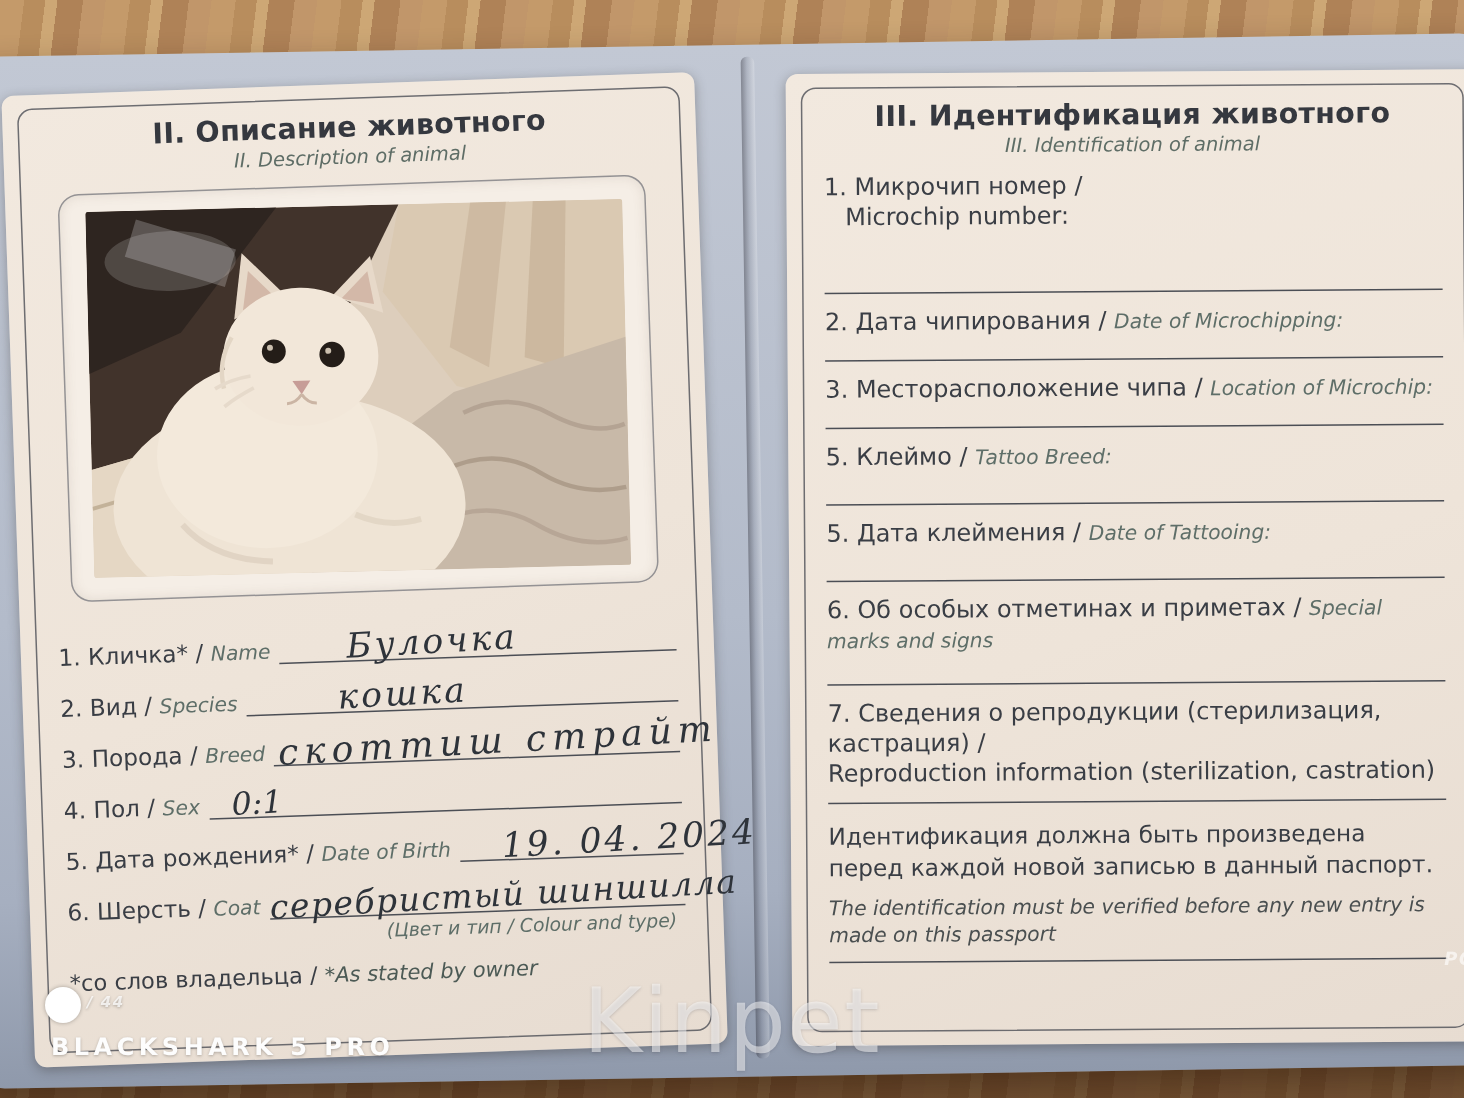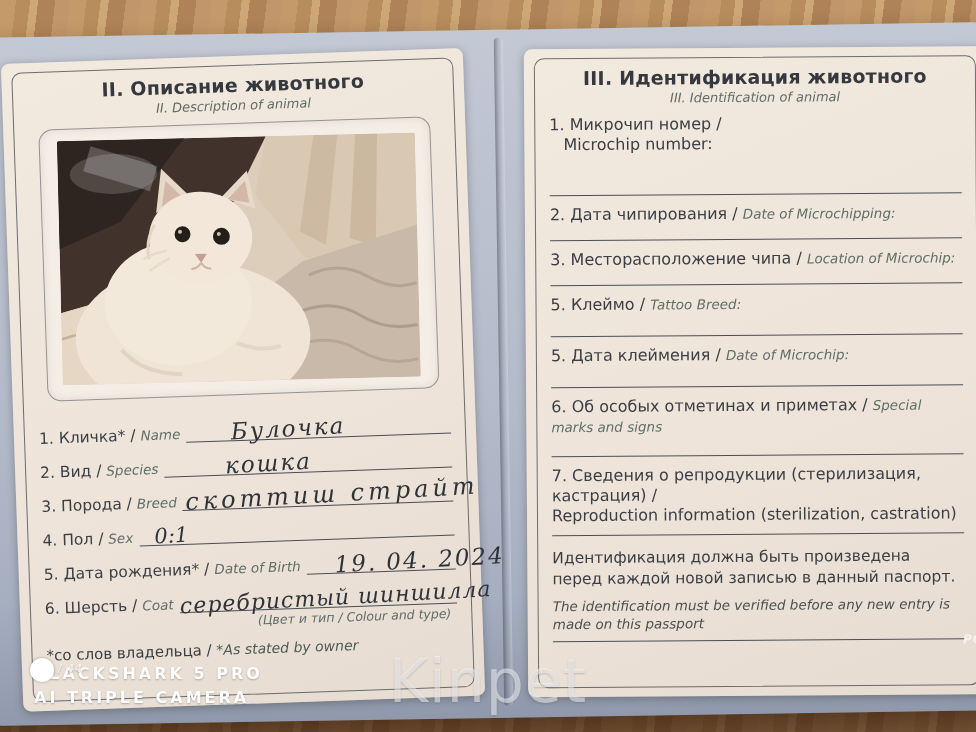--- a/index.html
+++ b/index.html
@@ -234,21 +234,21 @@
           <div class="rule"></div>
       </div>
 
       <div class="rrow">
         <div class="rlabel"><span>5. Клеймо /</span> <span class="en">Tattoo Breed:</span></div>
         <div class="sp22"></div>
           <div class="rule"></div>
       </div>
 
       <div class="rrow">
-        <div class="rlabel"><span>5. Дата клеймения /</span> <span class="en">Date of Microchip:</span></div>
+        <div class="rlabel"><span>5. Дата клеймения /</span> <span class="en">Date of Tattooing:</span></div>
         <div class="sp22"></div>
           <div class="rule"></div>
       </div>
 
       <div class="rrow">
         <div class="rlabel"><span>6. Об особых отметинах и приметах /</span> <span class="en">Special marks and signs</span></div>
         <div class="sp20"></div>
           <div class="rule"></div>
       </div>
 
@@ -265,14 +265,13 @@
     </div>
     <div class="edge-text">PO</div>
   </div>
 </div>
 
 <div class="kinpet">Kinpet</div>
 <div class="cam-mark">
   <div class="cam-dot"></div>
   <div class="cam-counter">/ 44</div>
   <div>BLACKSHARK 5 PRO</div>
-  <div>AI TRIPLE CAMERA</div>
 </div>
 
 </body></html>

